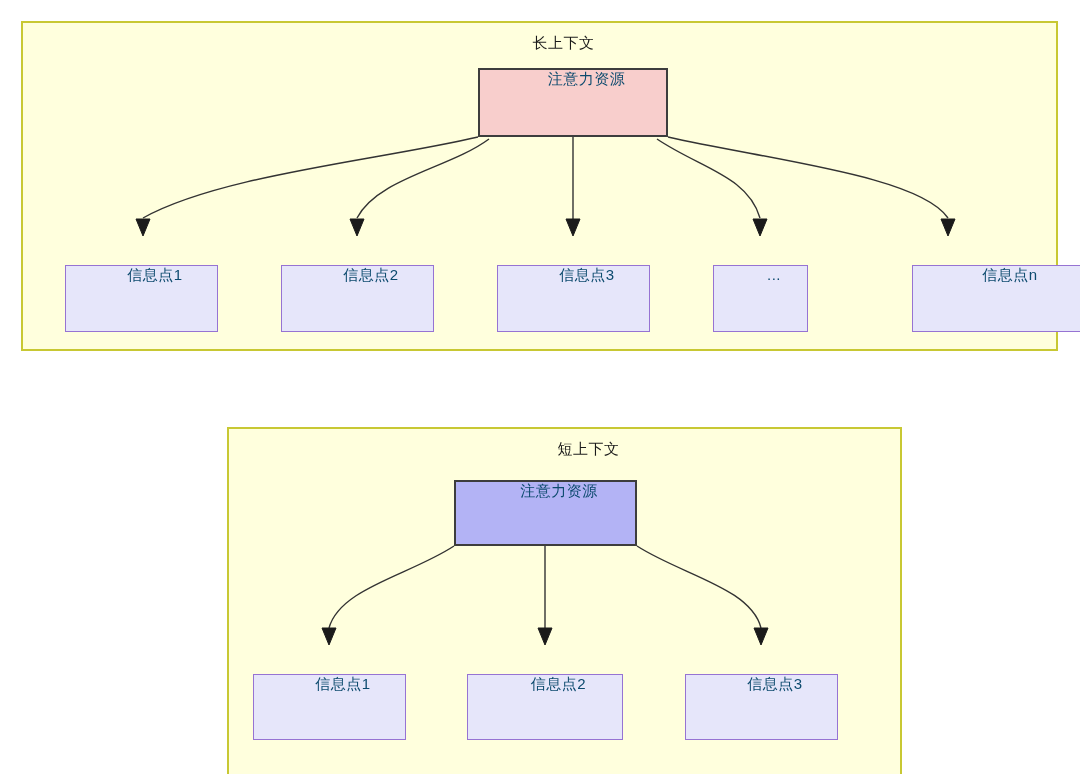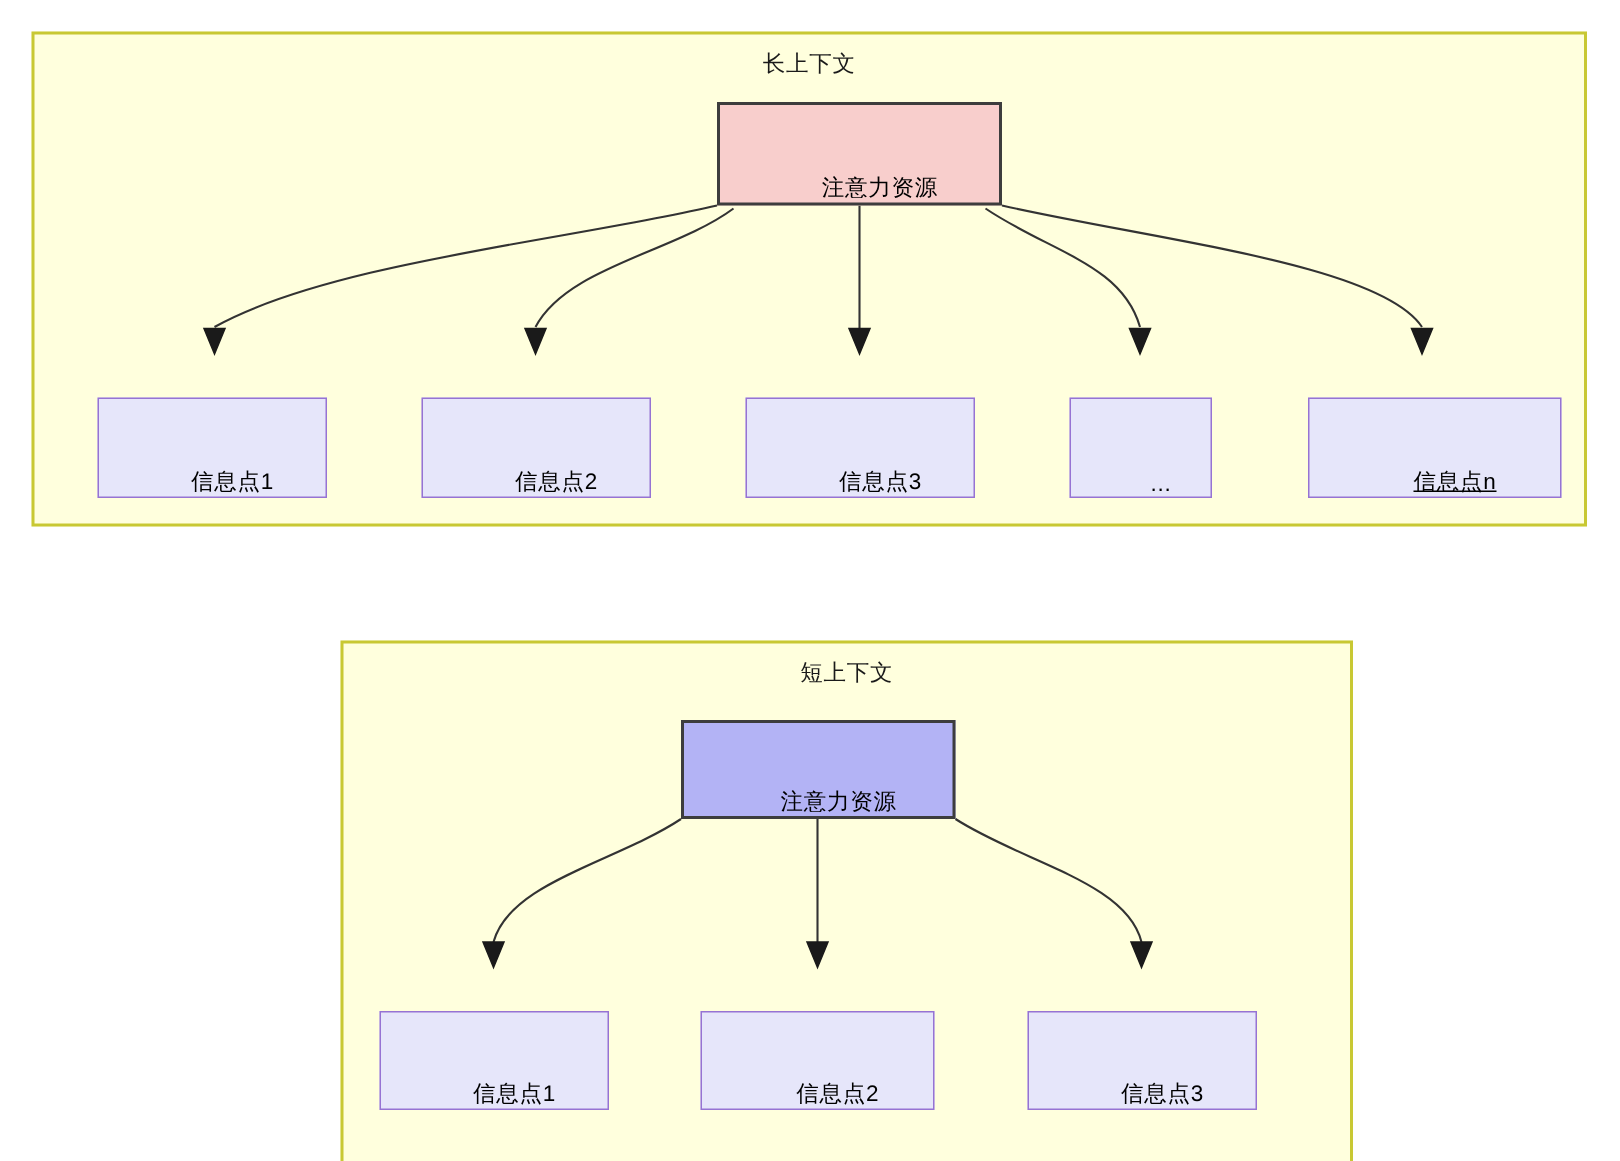--- a/index.html
+++ b/index.html
@@ -41,29 +41,30 @@
   .container-title {
     position: absolute;
     top: 10px;
     left: 0;
     width: 100%;
     text-align: center;
     font-size: 15px;
     color: #1a1a1a;
     line-height: 20px;
     letter-spacing: 0.5px;
+    padding-left: 24px;
   }
   .node {
     position: absolute;
     box-sizing: border-box;
     display: flex;
-    align-items: flex-end;
+    align-items: flex-start;
     justify-content: center;
     font-size: 15px;
-    color: #000000;
+    color: #0c4a6e;
     letter-spacing: 0.5px;
     padding-left: 27px;
   }
   .node-attention-pink {
     background: #f8cecc;
     border: 2px solid #3d3d3d;
   }
   .node-attention-purple {
     background: #b3b3f5;
     border: 2px solid #3d3d3d;
@@ -133,21 +134,21 @@
   </div>
 
   <div class="node node-info" style="left:497px; top:237px; width:153px; height:67px;">
     <span>信息点3</span>
   </div>
 
   <div class="node node-info" style="left:713px; top:237px; width:95px; height:67px;">
     <span>...</span>
   </div>
 
-  <div class="node node-info" style="left:872px; top:237px; width:169px; height:67px;text-decoration:underline;">
+  <div class="node node-info" style="left:912px; top:237px; width:169px; height:67px;">
     <span>信息点n</span>
   </div>
 
   <div class="container-box" id="container-short">
     <div class="container-title">短上下文</div>
   </div>
 
   <svg class="edges">
 
     <path class="edge-line" d="M 454,546 C 410,575 340,588 329,628"></path>

